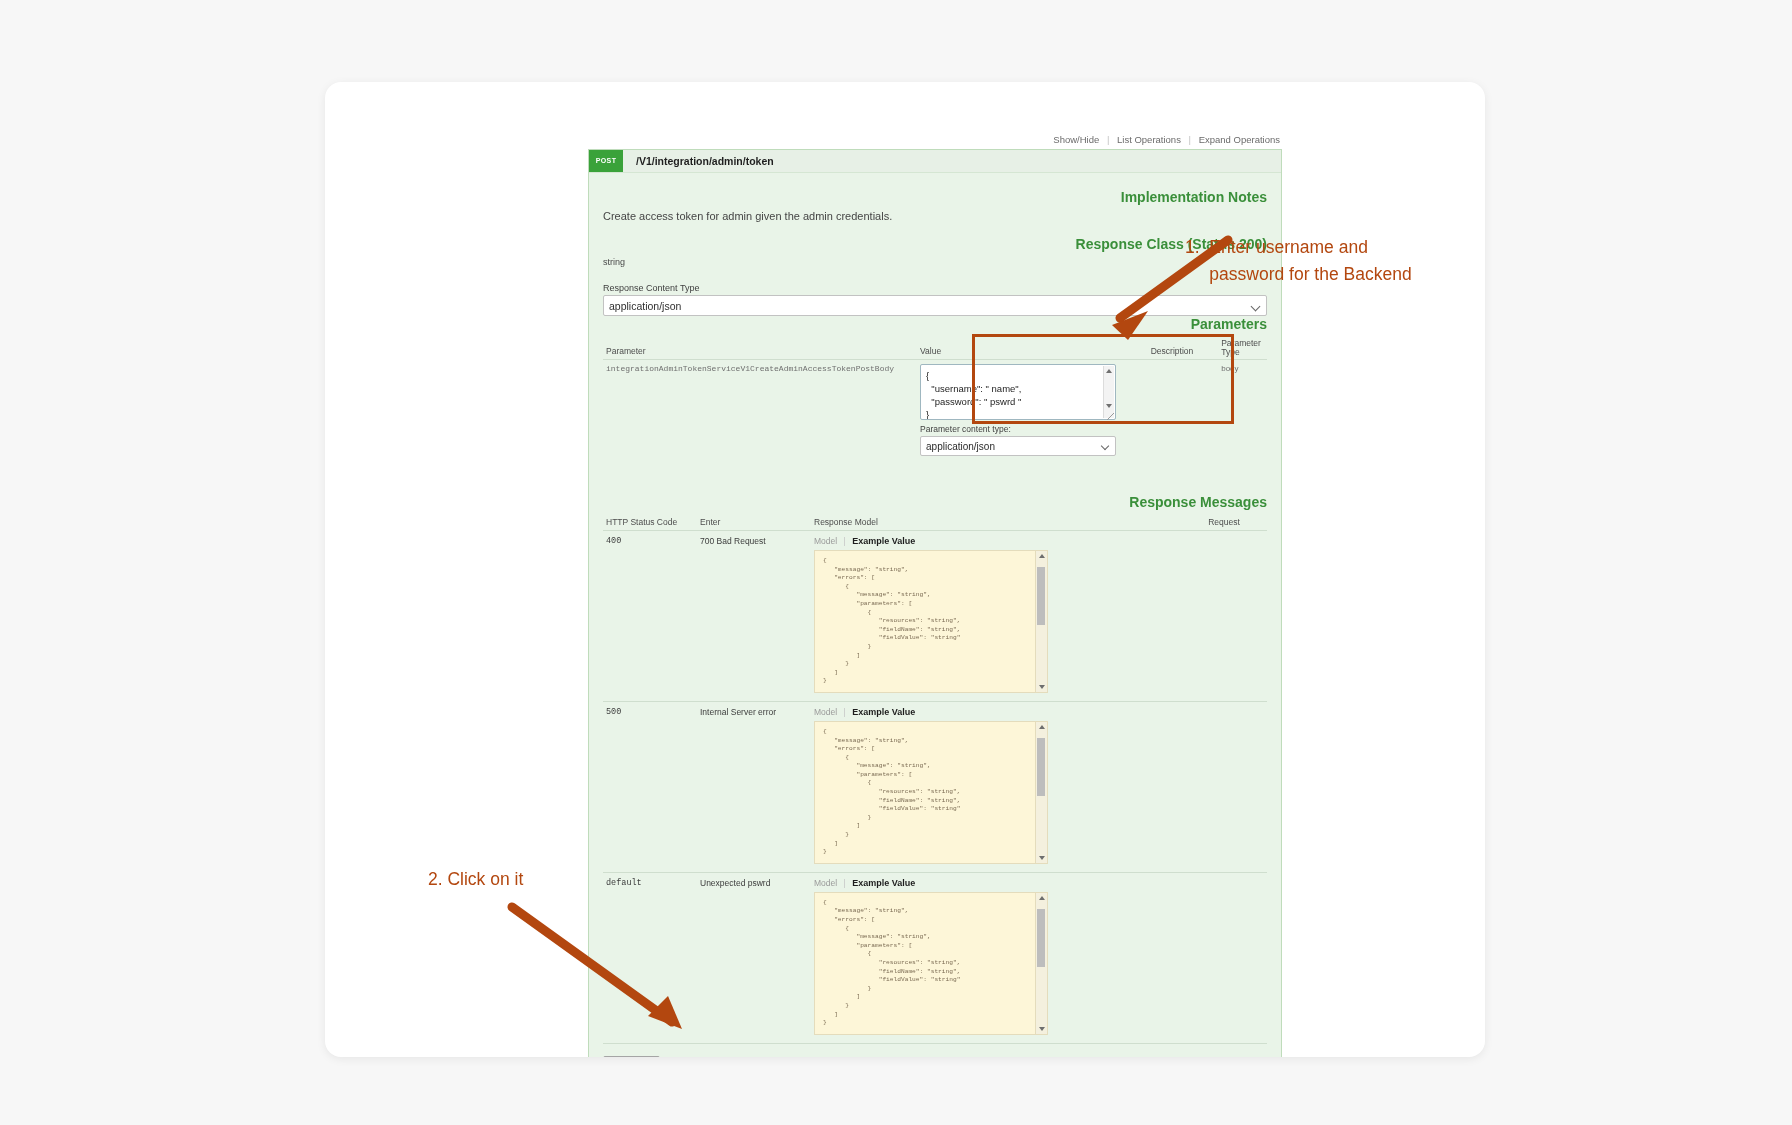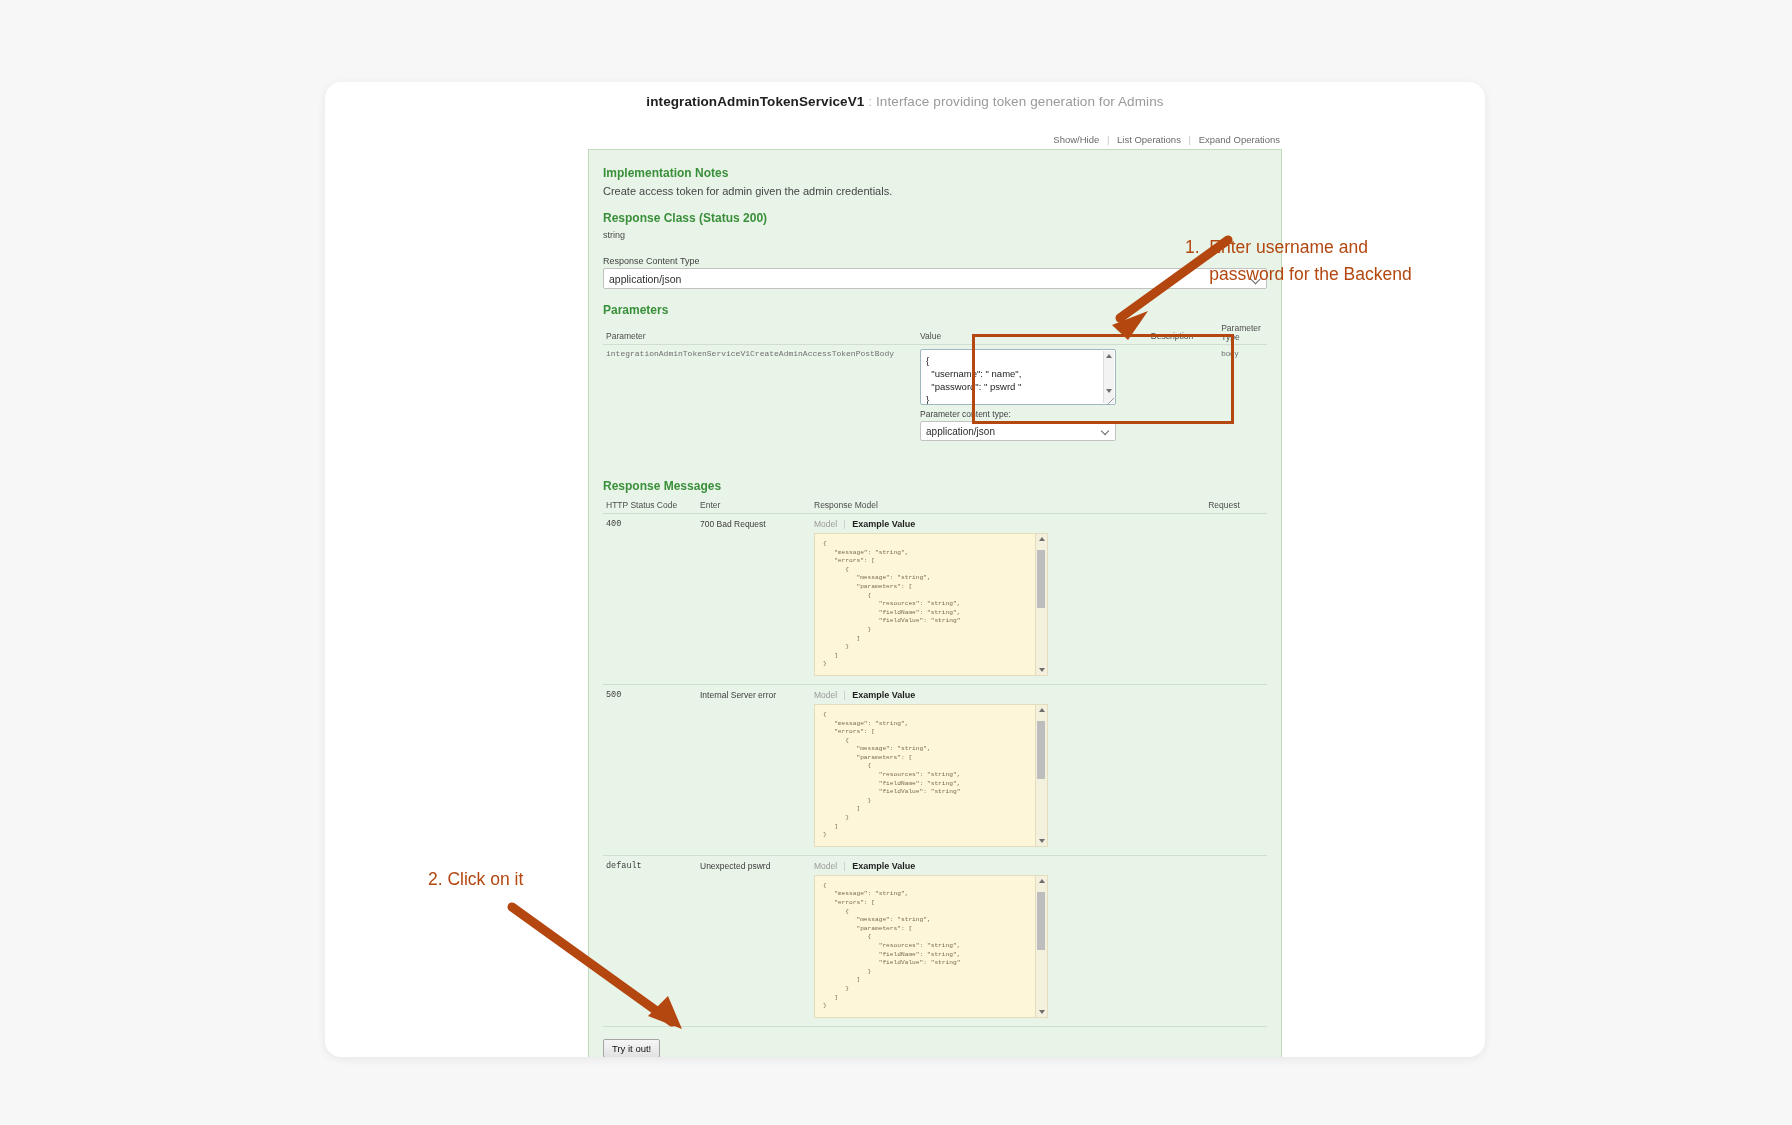--- a/index.html
+++ b/index.html
@@ -80,23 +80,24 @@
   .op-body{
     padding:10px 14px 22px 14px;
     background:#e9f4e8;
     font-size:10px;
     color:#3d3d3d;
     position:relative;
     min-height:760px;
   }
   h4.sec{
     color:#3a8f3a;
-    font-size:12px;
+    font-size:14px;
     font-weight:bold;
     margin:6px 0 5px 0;
+    text-align:right;
   }
   .note-text{font-size:11px;color:#454545;margin:0 0 14px 0;}
   .plain{font-size:9px;color:#4a4a4a;margin:0 0 16px 0;}
 
   .field-label{font-size:9px;color:#3f3f3f;margin-bottom:2px;}
   select.ct{
     width:100%;
     height:21px;
     font-size:10.5px;
     font-family:"Liberation Sans", sans-serif;
@@ -269,55 +270,54 @@
   svg.arrows{
     position:absolute;left:0;top:0;width:1792px;height:1125px;
     pointer-events:none;
   }
 </style>
 </head>
 <body>
 
 <div class="page-card">
 
-  <div class="api-title">
-    <span class="name">integrationAdminTokenServiceV1</span>
-    <span class="sep">:</span>
-    <span class="desc">Interface providing token generation for Admins</span>
-  </div>
 
   <div class="resource">
 
     <div class="ops-links">
       <span>Show/Hide</span>
       <span class="bar">|</span>
       <span>List Operations</span>
       <span class="bar">|</span>
       <span>Expand Operations</span>
     </div>
 
     <div class="op-box">
 
+      <div class="op-head">
+        <div class="method-badge">POST</div>
+        <div class="op-path">/V1/integration/admin/token</div>
+      </div>
 
       <div class="op-body">
 
         <h4 class="sec">Implementation Notes</h4>
         <p class="note-text">Create access token for admin given the admin credentials.</p>
 
         <h4 class="sec">Response Class (Status 200)</h4>
         <p class="plain">string</p>
 
         <div class="field-label">Response Content Type</div>
         <div class="sel-wrap">
           <select class="ct">
             <option>application/json</option>
           </select>
         </div>
 
-        <h4 class="sec" style="margin-top:14px;">Parameters</h4>
+        <h4 class="sec" style="margin-top:0;">Parameters</h4>
 
         <table class="params">
           <thead>
             <tr>
               <th>Parameter</th>
               <th class="c-val">Value</th>
               <th class="c-desc">Description</th>
               <th class="c-ptype">Parameter Type</th>
             </tr>
           </thead>

